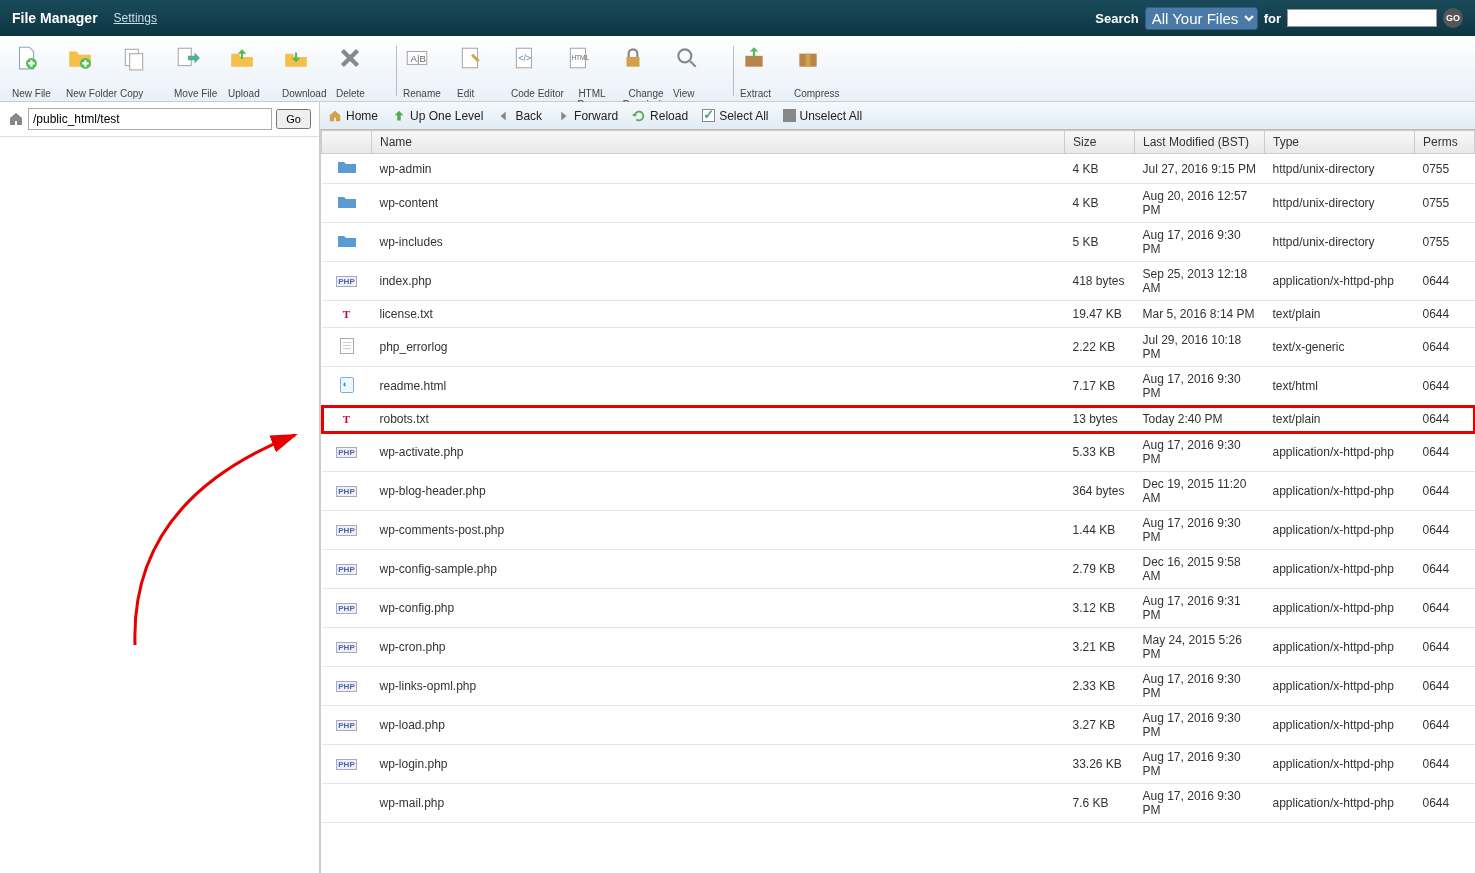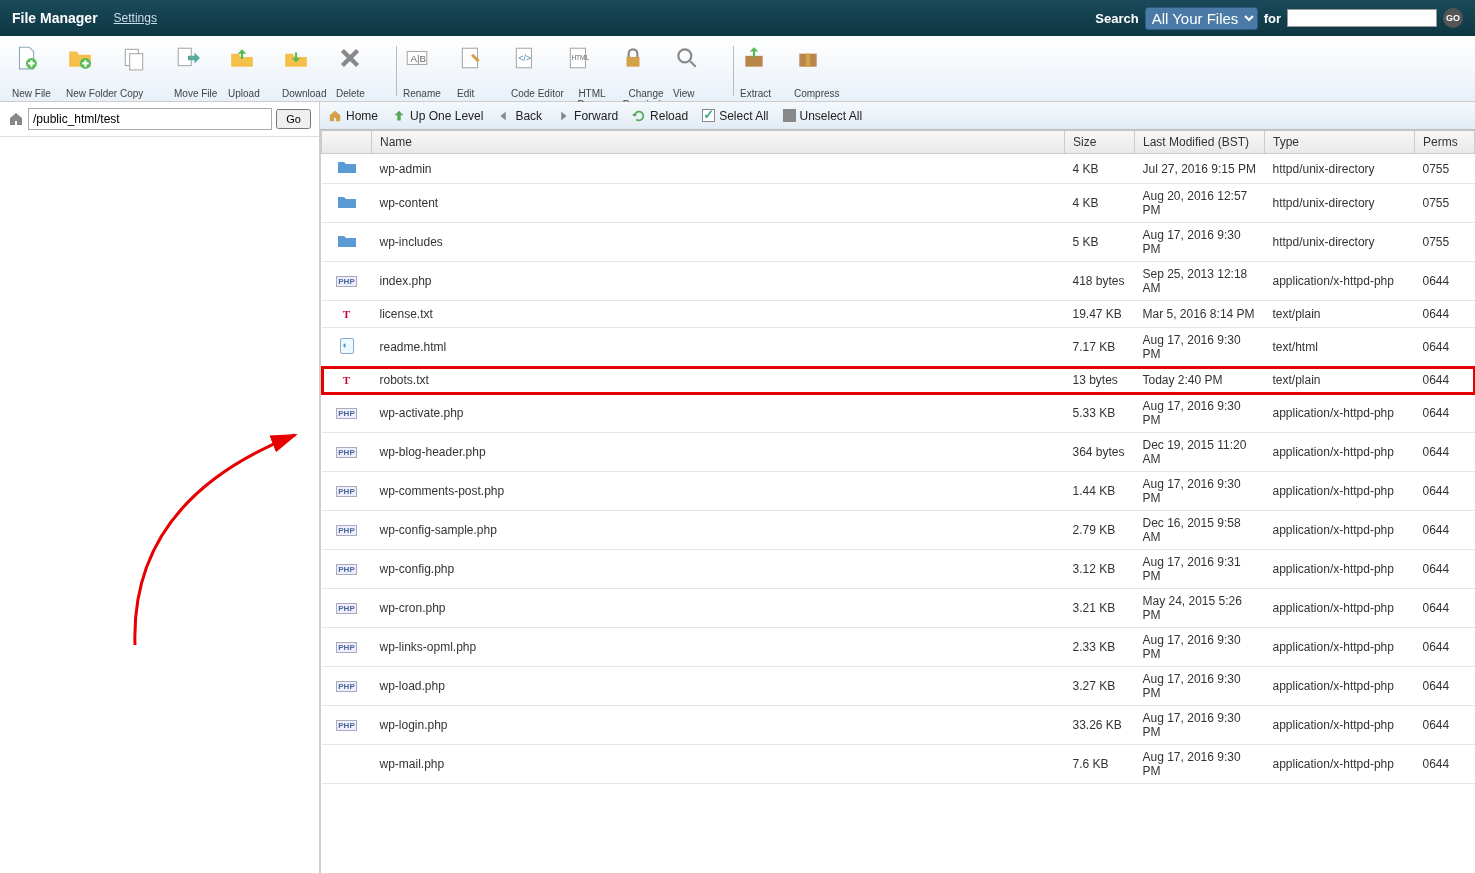--- a/index.html
+++ b/index.html
@@ -344,20 +344,30 @@
                   <span class="txt-badge">T</span>
                 </span></td>
               <td>license.txt</td>
               <td>19.47 KB</td>
               <td>Mar 5, 2016 8:14 PM</td>
               <td>text/plain</td>
               <td>0644</td>
             </tr>
             <tr>
               <td class="col-icon"><span class="file-icon">
+                  <span class="generic-doc"></span>
+                </span></td>
+              <td>php_errorlog</td>
+              <td>2.22 KB</td>
+              <td>Jul 29, 2016 10:18 PM</td>
+              <td>text/x-generic</td>
+              <td>0644</td>
+            </tr>
+            <tr>
+              <td class="col-icon"><span class="file-icon">
                   <span class="html-badge"></span>
                 </span></td>
               <td>readme.html</td>
               <td>7.17 KB</td>
               <td>Aug 17, 2016 9:30 PM</td>
               <td>text/html</td>
               <td>0644</td>
             </tr>
             <tr class="highlighted">
               <td class="col-icon"><span class="file-icon">

